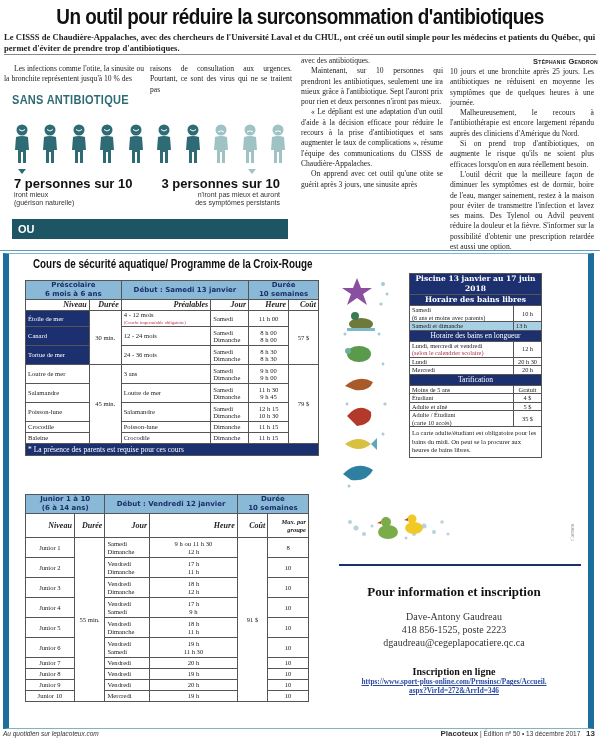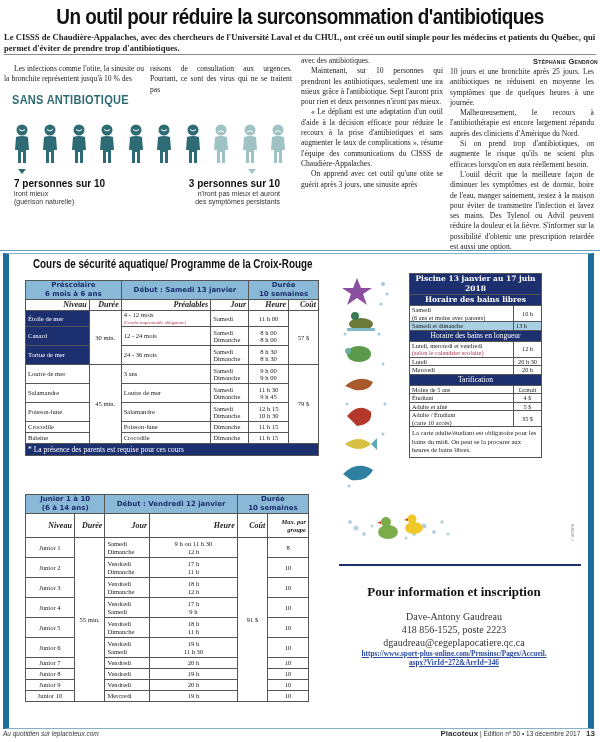--- a/index.html
+++ b/index.html
@@ -15,21 +15,21 @@
 .c2{top:64px;left:150px;width:142px}
 .c3{top:56px;left:301px;width:142px}
 .c4{top:64px;left:450px;width:144px}
 .info{position:absolute;top:92px;left:6px;width:282px;height:150px}
 .info-title{font-family:"Liberation Sans",sans-serif;font-weight:bold;font-size:13px;color:#2f6b74;letter-spacing:.3px;transform:scaleX(.85);transform-origin:left;margin-left:6px}
 .people{position:absolute;top:32px;left:6px;width:276px;height:40px;display:flex;justify-content:space-between}
 .person{width:20px;height:40px}
 .arrow{position:absolute;top:77px;width:0;height:0;border-left:4px solid transparent;border-right:4px solid transparent;border-top:5px solid #2f6b74}
 .arrow.light{border-top-color:#9fc2c5}
 .leg{position:absolute;top:88px;font-family:"Liberation Sans",sans-serif;font-size:7px;line-height:8.5px;color:#333}
-.leg b{font-size:10px;color:#111}
+.leg b{font-size:13px;color:#111}
 .leg.l{left:8px}
 .leg.r{right:8px;text-align:right}
 .ou{position:absolute;top:127px;left:6px;width:276px;height:20px;background:#1e5564;color:#fff;font-family:"Liberation Sans",sans-serif;font-weight:bold;font-size:11px;padding:4px 6px;transform-origin:left}
 .hline{position:absolute;top:250px;left:0;width:600px;height:1px;background:#5a9ec0}
 .ad{position:absolute;top:253px;left:3px;width:591px;height:476px;border:1px solid #7fb3cc;border-left:6px solid #1c6e9c;border-right:6px solid #1c6e9c}
 .ad-title{position:absolute;top:3px;left:24px;font-family:"Liberation Sans",sans-serif;font-weight:bold;font-size:12px;transform:scaleX(.82);transform-origin:left;color:#111;white-space:nowrap}
 table{border-collapse:collapse;font-family:"Liberation Serif",serif}
 td,th{border:1px solid #555;padding:0 2px;font-size:6.6px;line-height:7.5px;vertical-align:middle}
 .t1{position:absolute;top:26px;left:16px;width:294px}
 .hdr{background:#8ab9d8;color:#1b2f6b;font-family:"DejaVu Sans",sans-serif;font-weight:bold;font-size:7px;text-align:center;line-height:9px}
@@ -133,20 +133,21 @@
   <div class="leg l">
     <b>7 personnes sur 10</b><br>
     <span>iront mieux</span><br>
     <span>(guérison naturelle)</span>
   </div>
   <div class="leg r">
     <b>3 personnes sur 10</b><br>
     <span>n'iront pas mieux et auront</span><br>
     <span>des symptômes persistants</span>
   </div>
+  <div class="ou">OU</div>
 </div>
 
 <div class="col c3">
   <p class="noindent">avec des antibiotiques.</p>
   <p>Maintenant, sur 10 personnes qui prendront les antibiotiques, seulement une ira mieux grâce à l'antibiotique. Sept l'auront prix pour rien et deux personnes n'iront pas mieux.</p>
   <p>« Le dépliant est une adaptation d'un outil d'aide à la décision efficace pour réduire le recours à la prise d'antibiotiques et sans augmenter le taux de complications », résume l'équipe des communications du CISSS de Chaudière-Appalaches.</p>
   <p>On apprend avec cet outil qu'une otite se guérit après 3 jours, une sinusite après</p>
 </div>
 <div class="col c4" style="top:67px">
   <p class="noindent">10 jours et une bronchite après 25 jours. Les antibiotiques ne réduisent en moyenne les symptômes que de quelques heures à une journée.</p>
@@ -452,20 +453,21 @@
       </g>
   </svg>
 
   <div class="sep"></div>
 
   <div class="contact">
     <div class="h">Pour information et inscription</div>
     <div class="p" style="margin-top:10px">Dave-Antony Gaudreau</div>
     <div class="p">418 856-1525, poste 2223</div>
     <div class="p">dgaudreau@cegeplapocatiere.qc.ca</div>
+    <div class="sub">Inscription en ligne</div>
     <a>https://www.sport-plus-online.com/Prmsinsc/Pages/Accueil.</a>
     <a>aspx?VirId=272&amp;ArrId=346</a>
   </div>
 
   <div class="tiny-code">022018207_3</div>
 </div>
 
 <div class="footer-l">Au quotidien sur leplacoteux.com</div>
 <div class="footer-r">
   <span class="brand">Placoteux</span>

